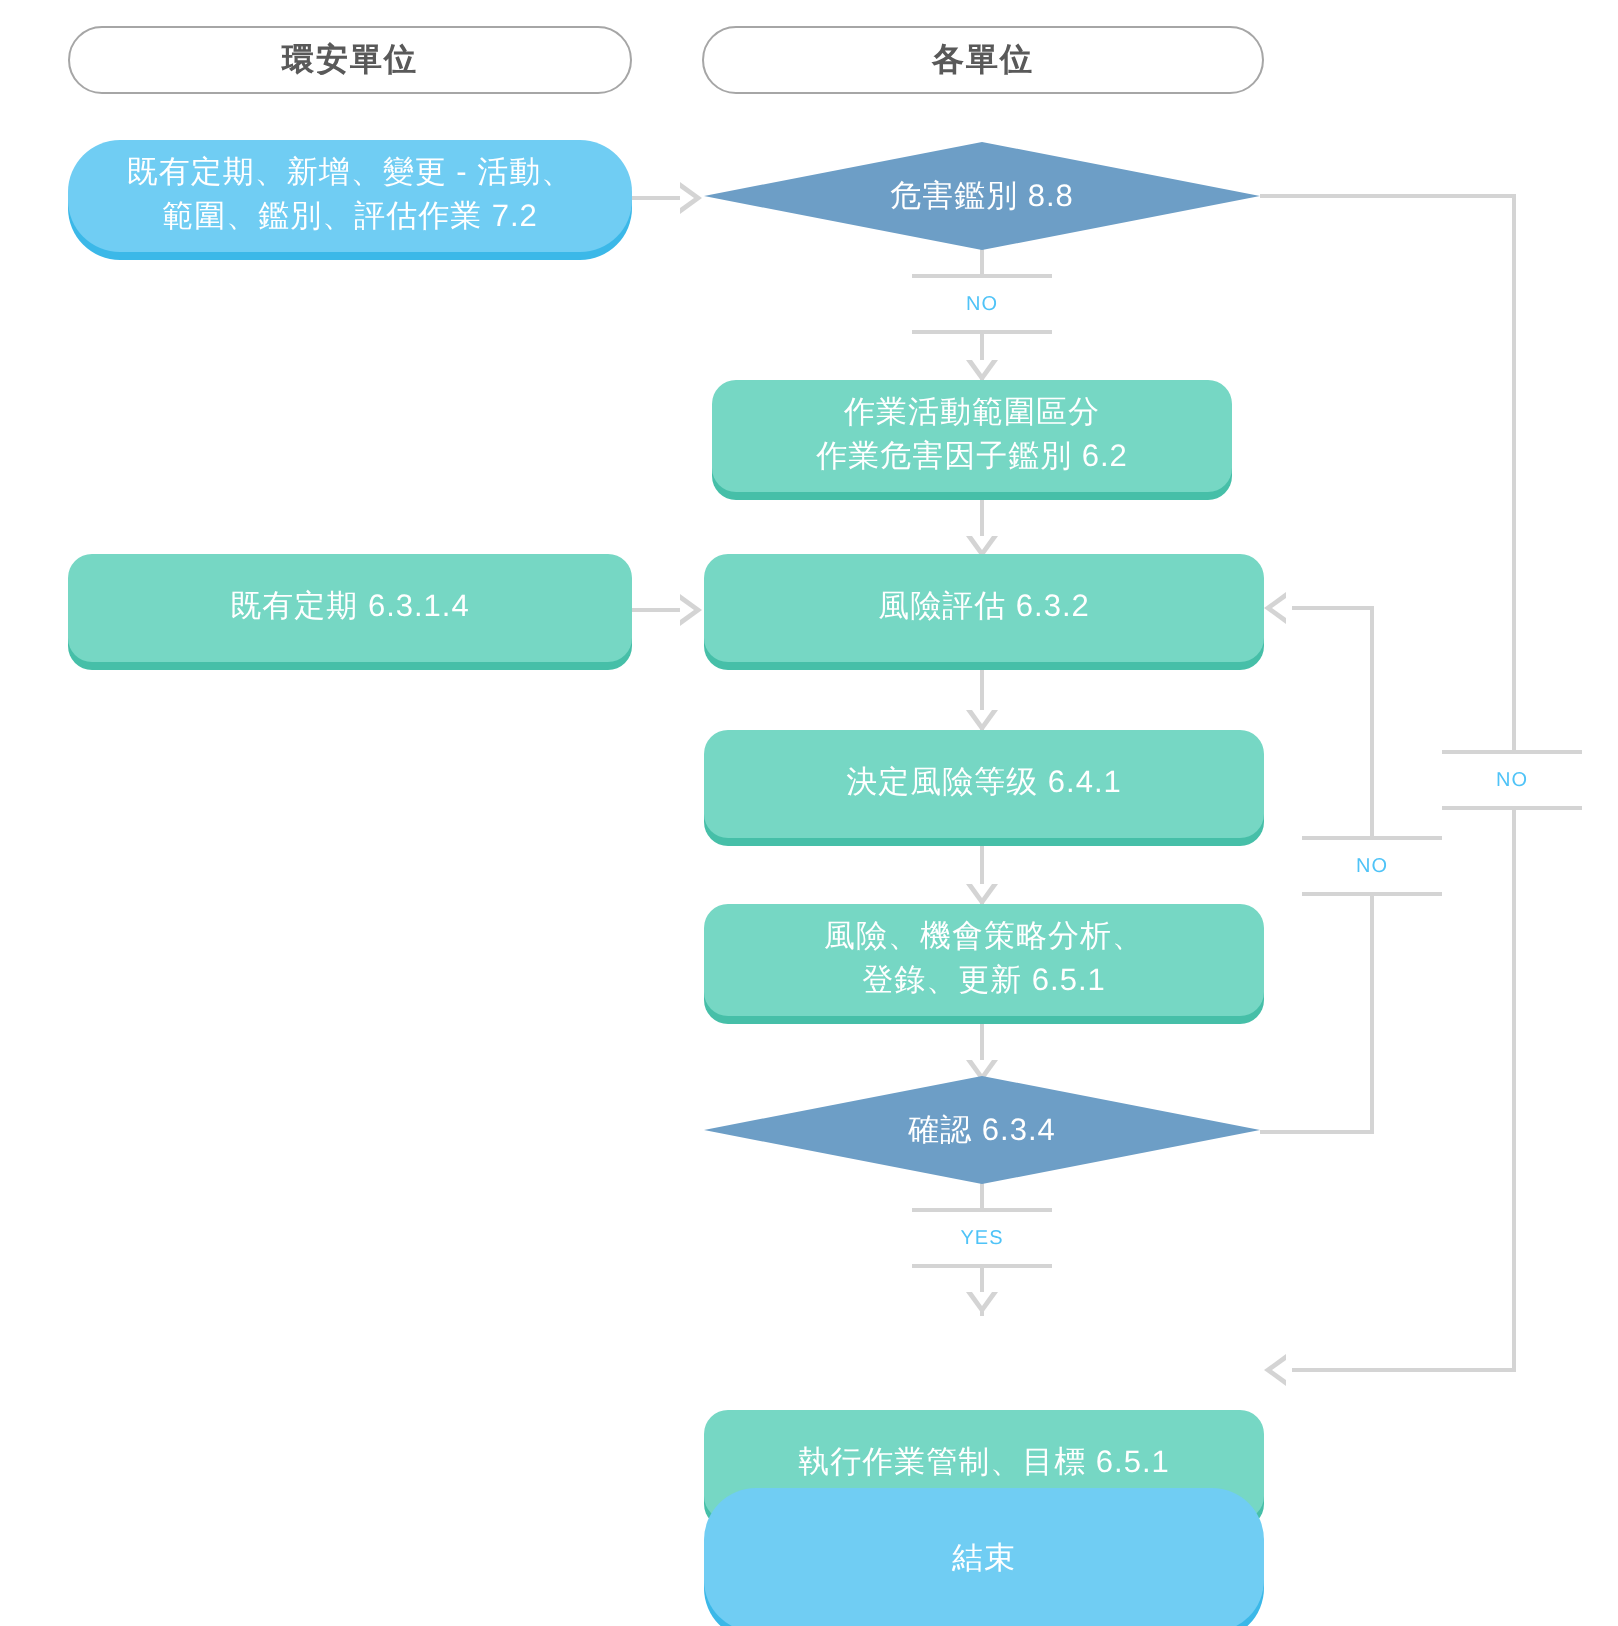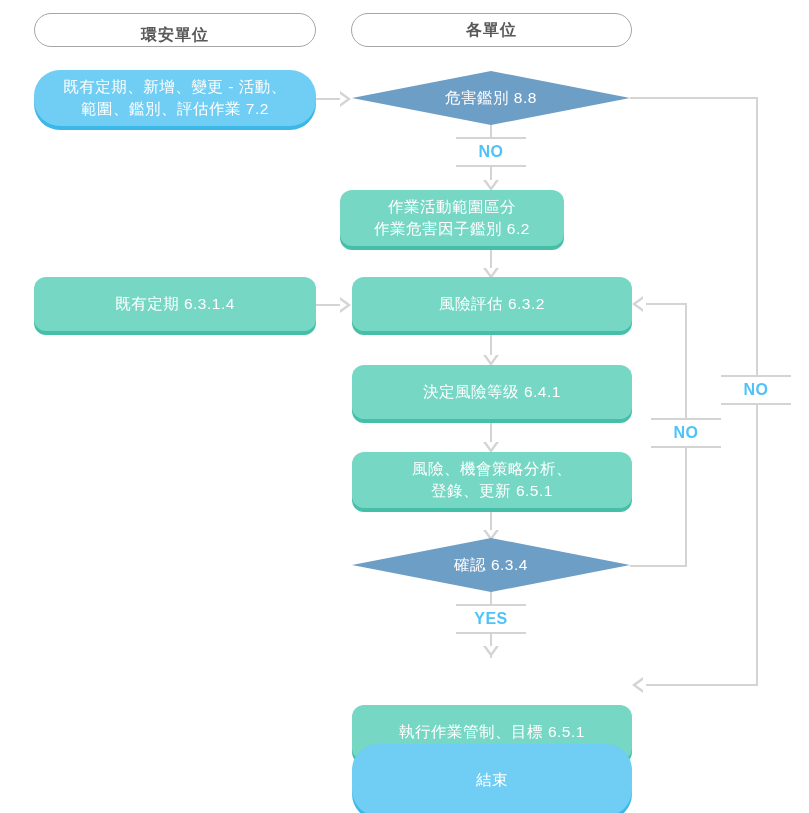--- a/index.html
+++ b/index.html
@@ -111,41 +111,41 @@
     content:"";position:absolute;left:4px;top:-5px;
     border-top:5px solid transparent;
     border-bottom:5px solid transparent;
     border-right:7px solid #ffffff;
   }
 
   
   .edge-label{
     position:absolute;
     color:#4fc3f7;
-    font-size:16px;
-    font-weight:bold;
+    font-size:10px;
+    font-weight:normal;
     letter-spacing:.5px;
     background:#ffffff;
   }
   .edge-label .rule{
     position:absolute;left:0;right:0;height:2px;background:#d4d4d4;
   }
   .edge-label .rule.top{top:0;}
   .edge-label .rule.bot{bottom:0;}
   .edge-label .v{
     display:flex;align-items:center;justify-content:center;
     width:100%;height:100%;
   }
 </style>
 </head>
 <body>
 
 <div id="stage">
 
-  <div class="lane-header" style="left:34px;top:13px;width:282px;align-items:flex-end;">
+  <div class="lane-header" style="left:34px;top:13px;width:282px;">
     <span>環安單位</span>
   </div>
   <div class="lane-header" style="left:351px;top:13px;width:281px;">
     <span>各單位</span>
   </div>
 
   <div class="ln h" style="left:316px;top:98px;width:26px;"></div>
   <div class="arrow right" style="left:340px;top:91px;"></div>
 
   <div class="ln v" style="left:490px;top:124px;height:68px;"></div>
@@ -216,21 +216,21 @@
   </div>
 
   <div class="diamond" style="left:352px;top:71px;width:278px;height:54px;">
     <div class="shadow"></div>
     <div class="shape"></div>
     <div class="label">
         <span>危害鑑別 8.8</span>
       </div>
   </div>
 
-  <div class="node green" style="left:340px;top:190px;width:224px;height:56px;">
+  <div class="node green" style="left:356px;top:190px;width:260px;height:56px;">
     <span class="txt">作業活動範圍區分
 作業危害因子鑑別 6.2</span>
   </div>
 
   <div class="node green" style="left:34px;top:277px;width:282px;height:54px;">
     <span class="txt">既有定期 6.3.1.4</span>
   </div>
 
   <div class="node green" style="left:352px;top:277px;width:280px;height:54px;text-align:right;">
     <span class="txt">風險評估 6.3.2</span>

